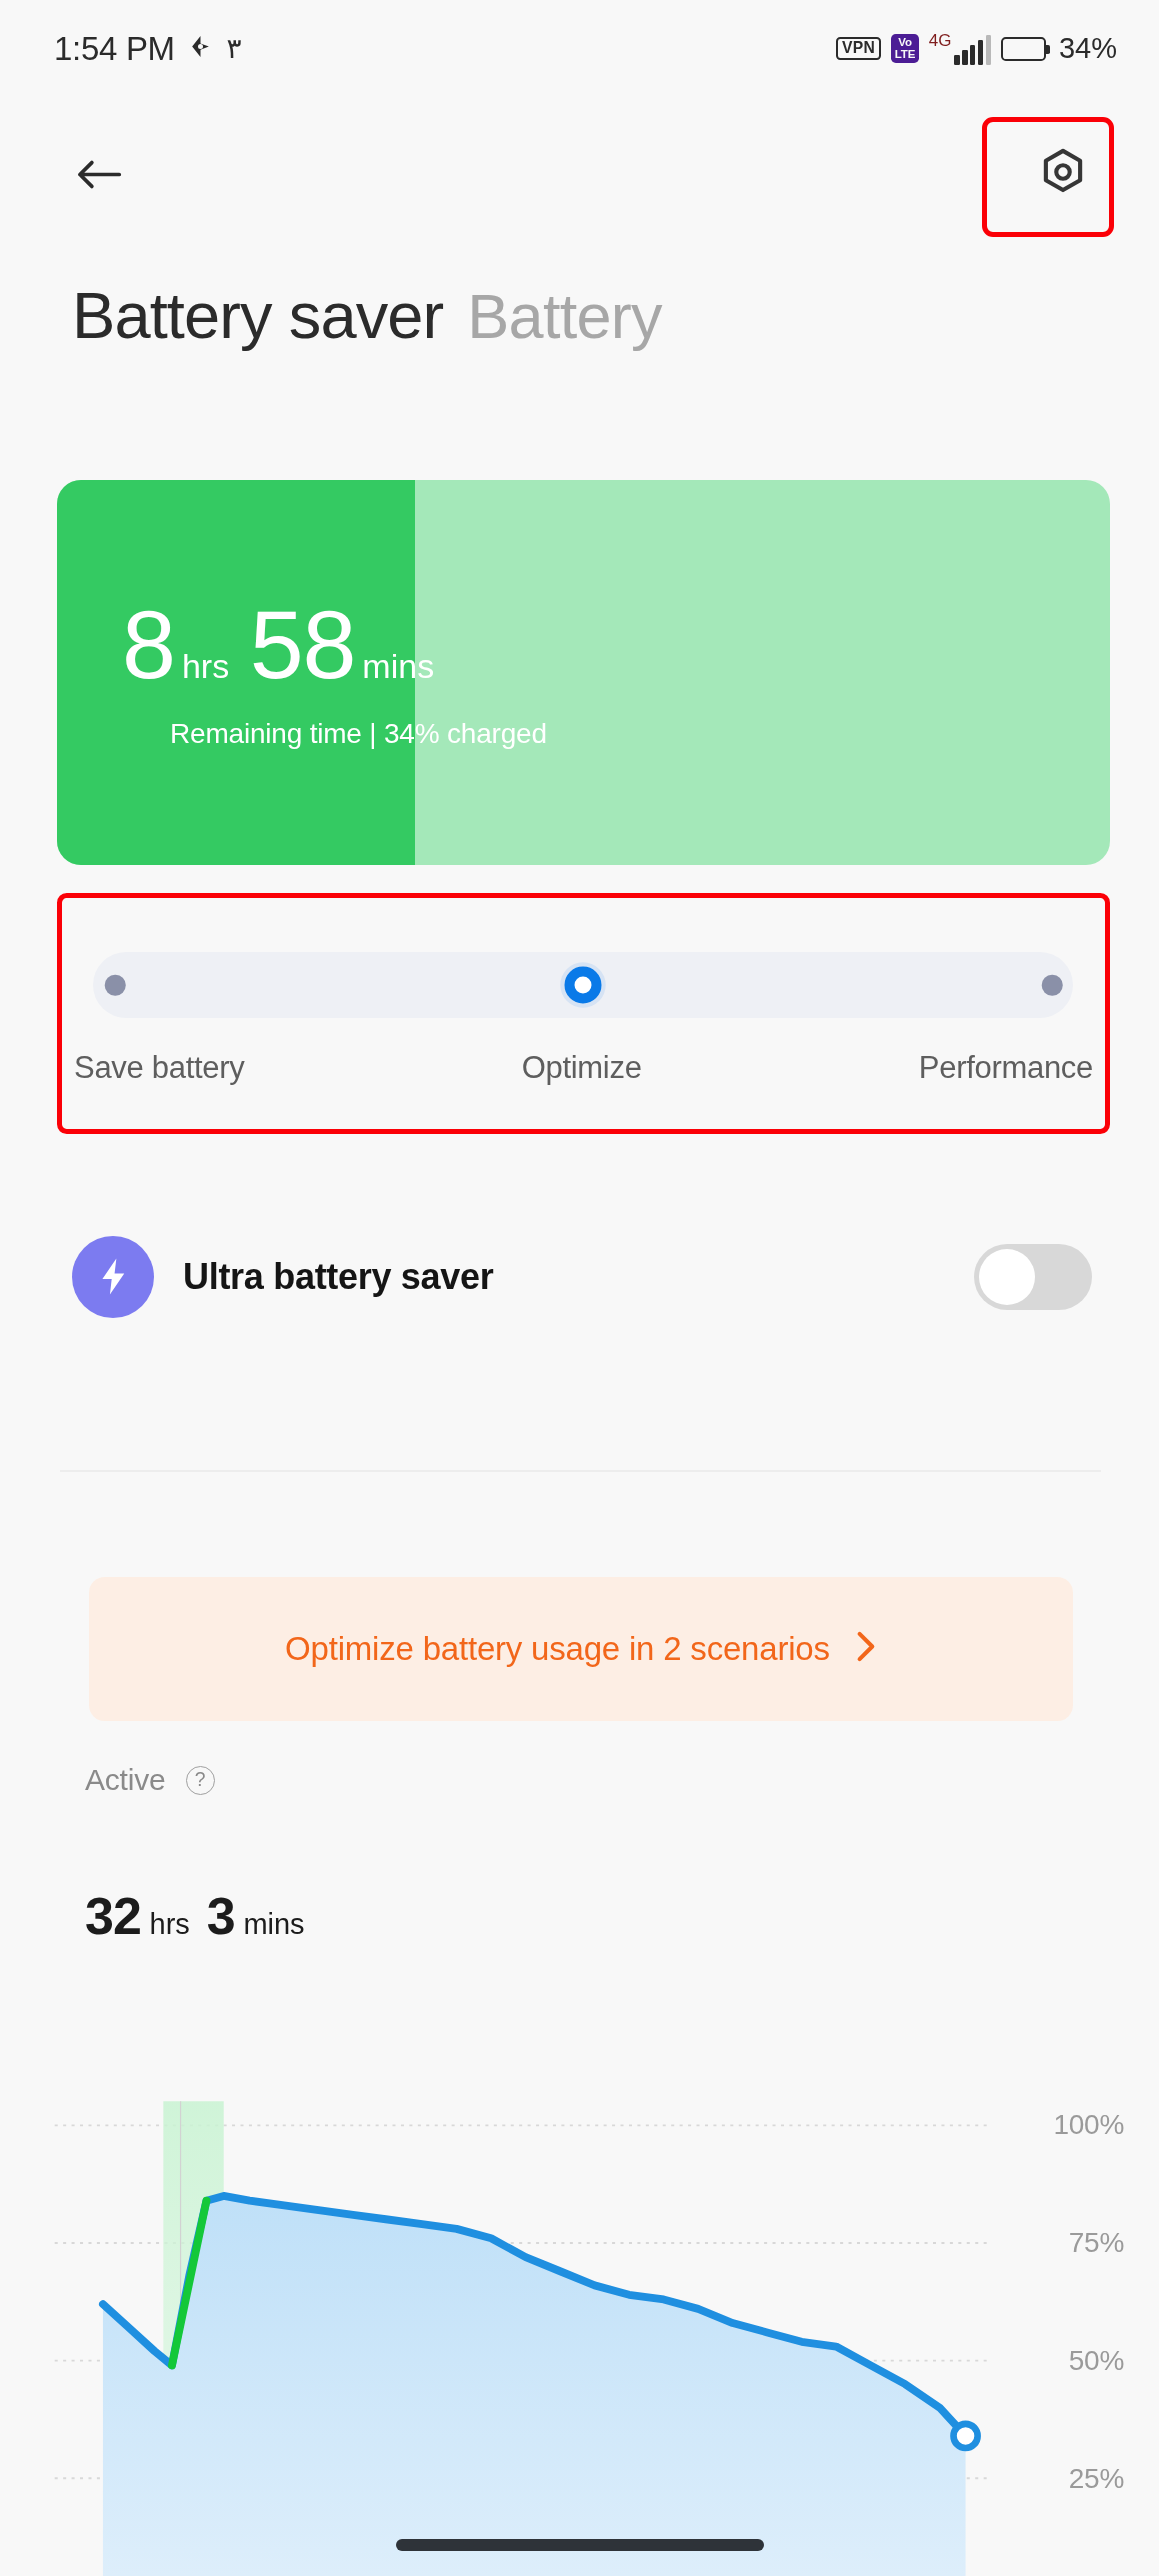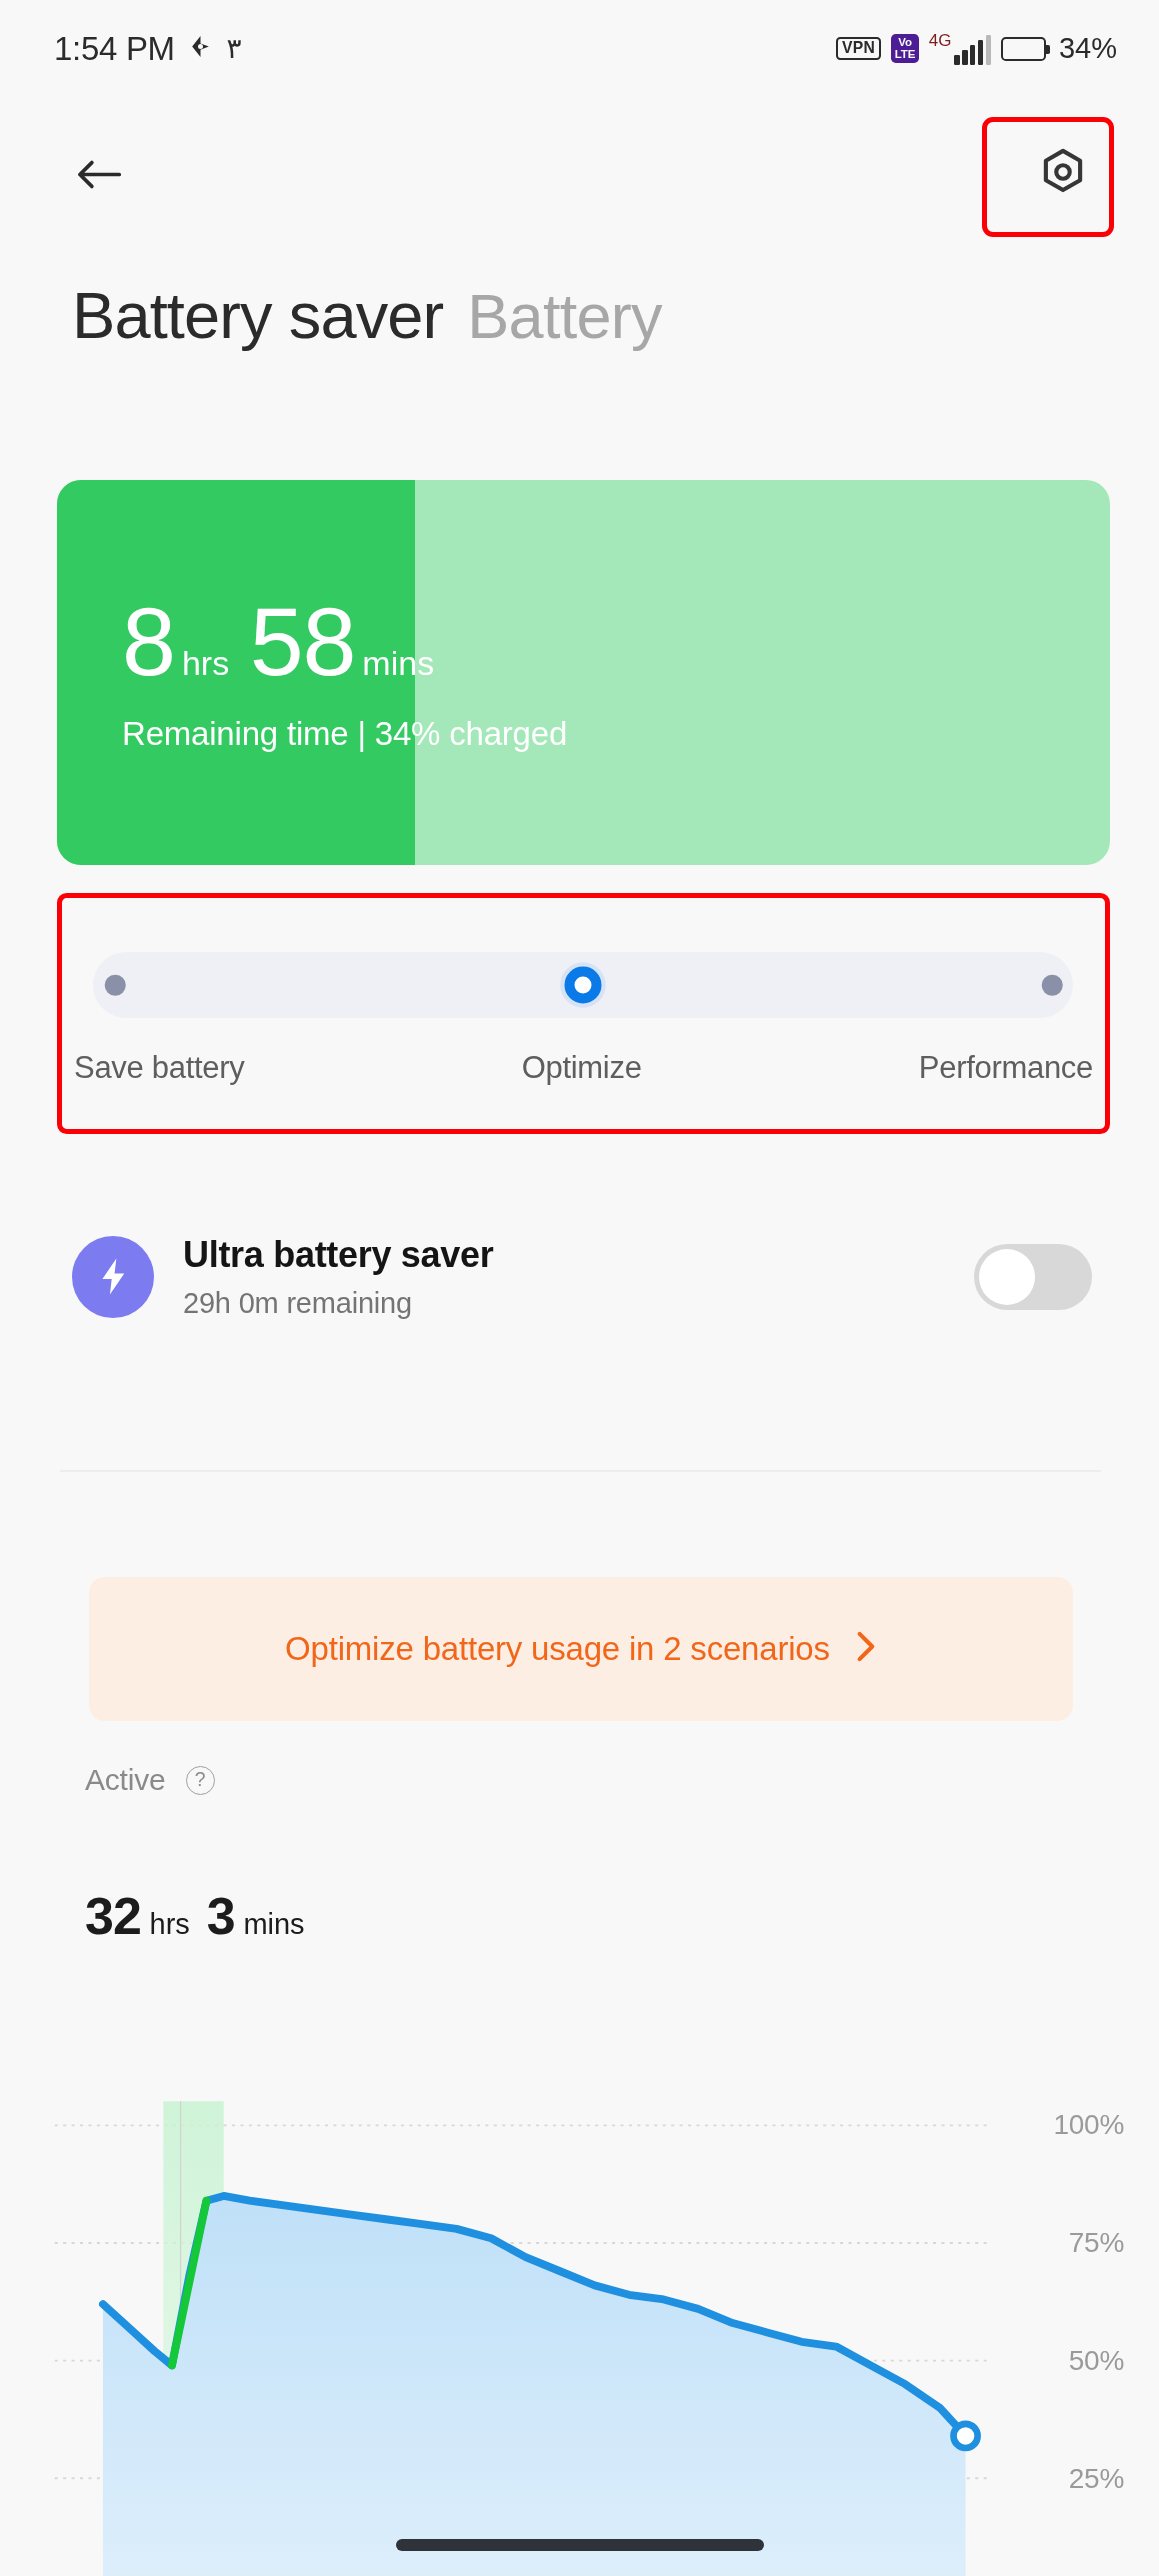--- a/index.html
+++ b/index.html
@@ -191,23 +191,24 @@
   .time-row {
     display: flex;
     align-items: baseline;
     color: #ffffff;
   }
   .time-num { font-size: 97px; line-height: 1; font-weight: 400; letter-spacing: -1.2px; }
   .time-unit { font-size: 34px; margin-left: 7.2px; margin-right: 20.5px; font-weight: 400; }
   .time-unit.last { margin-right: 0; }
   .card-sub {
     margin-top: 25px;
-    font-size: 33px;
+    font-size: 28px;
     color: #ffffff;
     letter-spacing: -0.2px;
+    margin-left: 48px;
   }
 
   
   .mode-wrap {
     position: absolute;
     left: 57px; top: 893px;
     width: 1053px; height: 241px;
   }
   .mode-track {
     position: absolute;
@@ -473,21 +474,20 @@
   <div class="annot" id="annot-modes"></div>
 
   <div class="ubs-row">
     <span class="ubs-icon">
       <svg width="43" height="43" viewBox="0 0 24 24" fill="none">
         <path d="M13.6 2 L5.8 13.4 H11 L10 22 L18 10.3 H12.6 Z" fill="#ffffff"></path>
       </svg>
     </span>
     <span class="ubs-text">
       <span class="ubs-title" style="display:block">Ultra battery saver</span>
-      <span class="ubs-sub" style="display:block">29h 0m remaining</span>
     </span>
     <span class="toggle">
       <span class="toggle-knob"></span>
     </span>
   </div>
 
   <div class="divider"></div>
 
   <div class="optimize-banner">
     <span class="optimize-text">Optimize battery usage in 2 scenarios</span>

